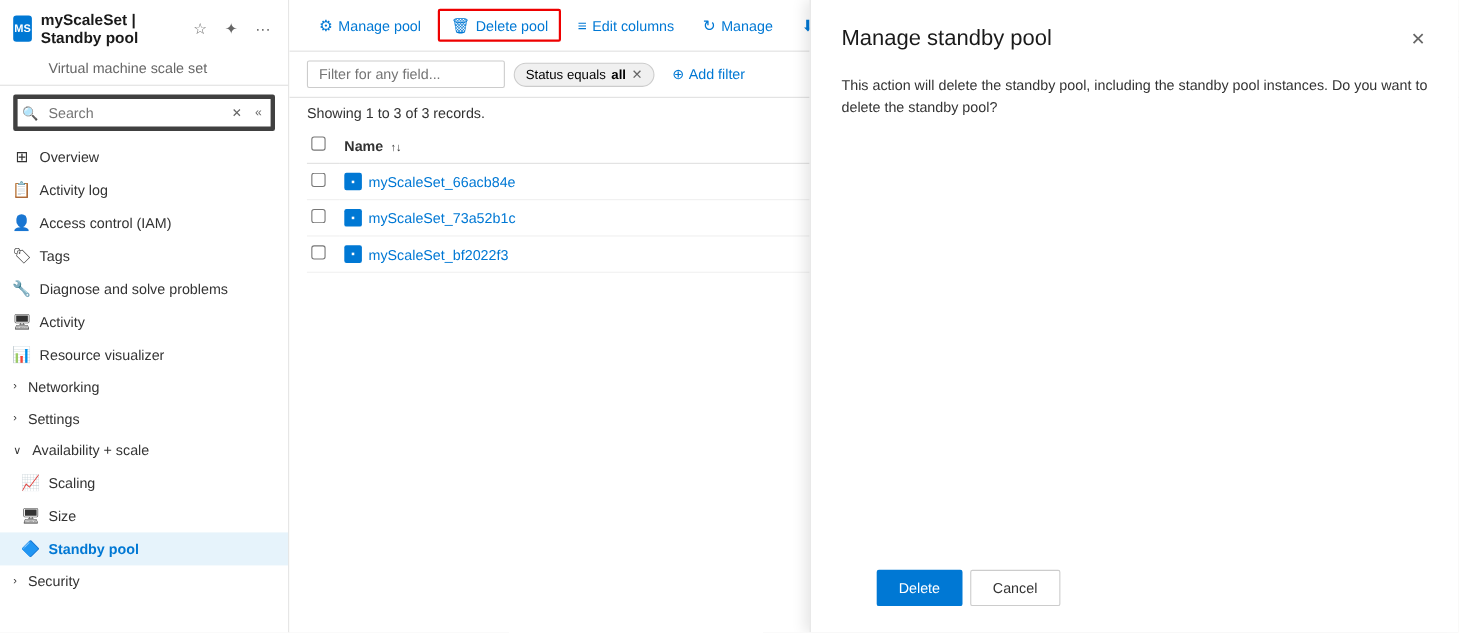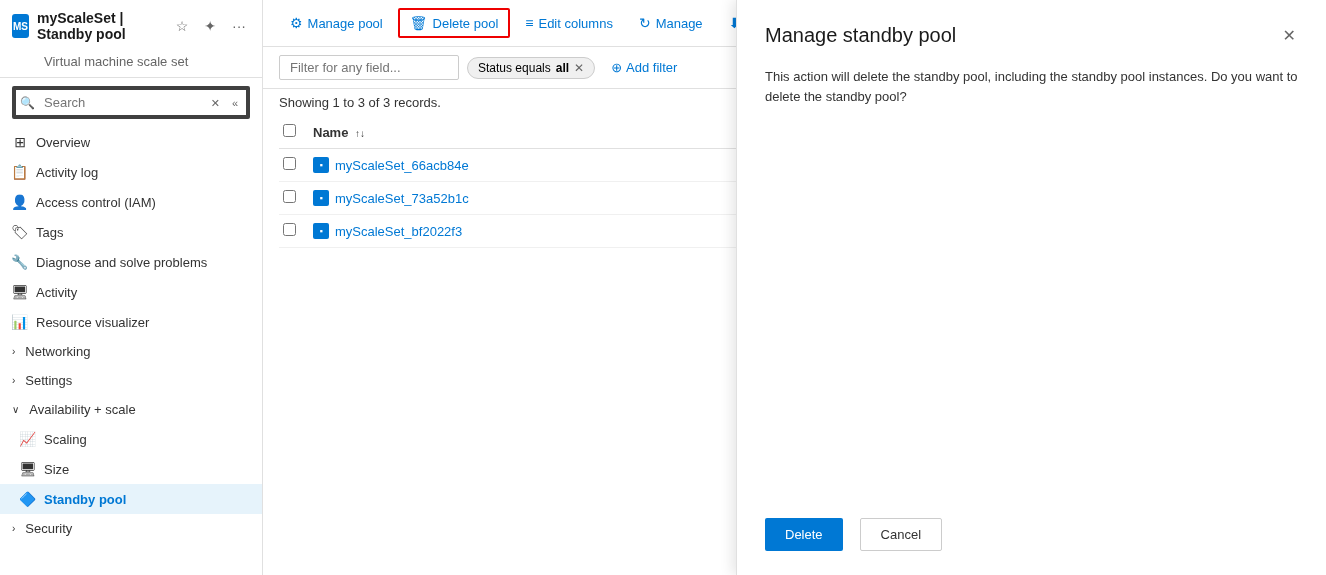--- a/index.html
+++ b/index.html
@@ -267,22 +267,23 @@
       padding: 2px;
     }
     .dialog-body {
       flex: 1;
       font-size: 13px;
       color: #333;
       line-height: 1.5;
     }
     .dialog-footer {
       display: flex;
-      gap: 17px;
+      gap: 7px;
       padding-top: 16px;
+      margin-left: 32px;
     }
     .btn-delete {
       background: #0078d4;
       color: white;
       border: none;
       padding: 8px 20px;
       font-size: 13px;
       cursor: pointer;
       border-radius: 2px;
     }

